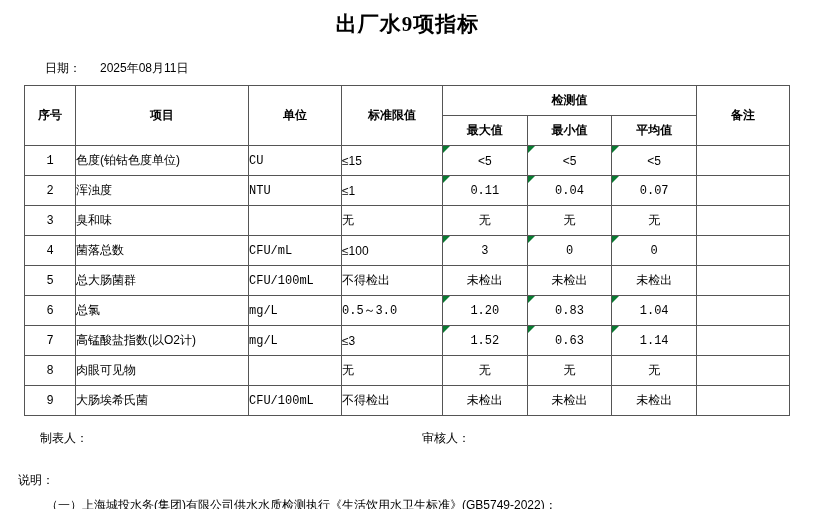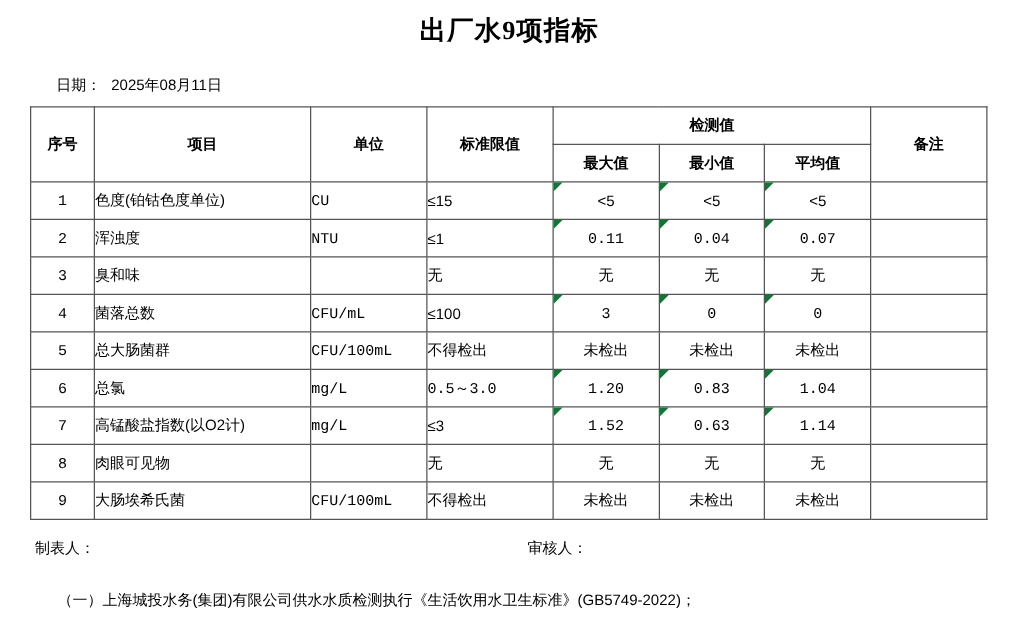--- a/index.html
+++ b/index.html
@@ -32,21 +32,21 @@
   .date-row {
     margin-top: 22px;
     margin-left: 45px;
     font-size: 12px;
   }
   .date-label {
     display: inline-block;
   }
   .date-value {
     display: inline-block;
-    margin-left: 8px;
+    margin-left: 19px;
   }
   table.report {
     border-collapse: collapse;
     margin-left: 24px;
     margin-top: 8px;
     width: 766px;
     table-layout: fixed;
   }
   table.report th, table.report td {
     border: 1px solid #555555;
@@ -97,21 +97,21 @@
     border-right: 7px solid transparent;
   }
   .signature-row {
     margin-top: 14px;
     font-size: 12px;
     position: relative;
     height: 18px;
   }
   .sig-maker {
     position: absolute;
-    left: 28px;
+    left: 40px;
   }
   .sig-checker {
     position: absolute;
     left: 422px;
   }
   .notes {
     margin-top: 22px;
     margin-left: 18px;
     font-size: 12px;
     line-height: 21px;
@@ -243,17 +243,18 @@
       </tr>
     </tbody>
   </table>
 
   <div class="signature-row">
     <span class="sig-maker">制表人：</span>
     <span class="sig-checker">审核人：</span>
   </div>
 
   <div class="notes">
+    <div class="notes-title">说明：</div>
     <div class="note-line">（一）上海城投水务(集团)有限公司供水水质检测执行《生活饮用水卫生标准》(GB5749-2022)；</div>
 
   </div>
 
 </div>
 
 </body></html>

